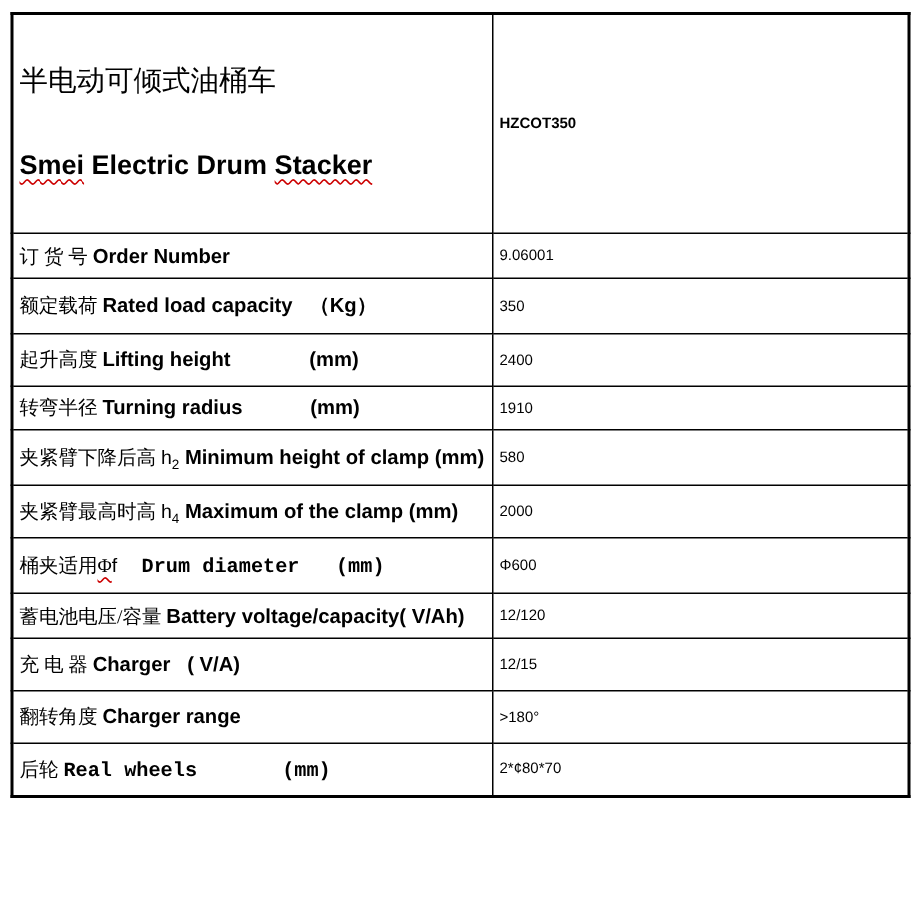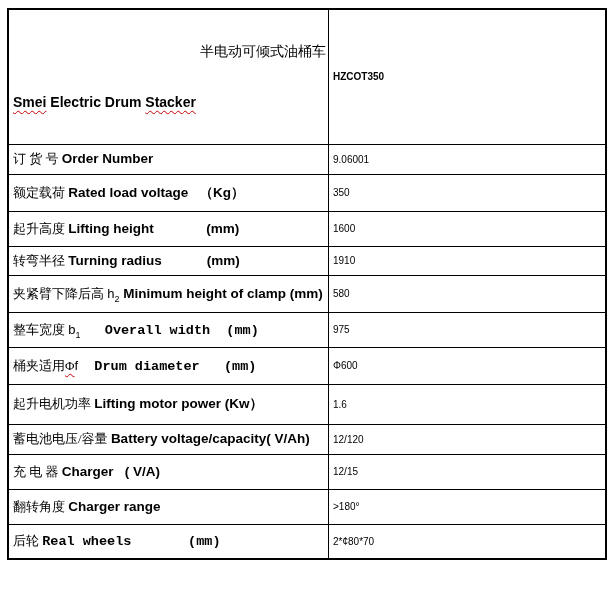--- a/index.html
+++ b/index.html
@@ -70,28 +70,27 @@
     text-decoration-thickness: 1px;
     text-underline-offset: 3px;
   }
   .val-mono {
     font-family: "Liberation Mono", monospace;
     font-size: 13.5px;
   }
   .bold { font-weight: bold; }
   .title-cn {
     font-family: "Liberation Serif", serif;
-    font-size: 14px;
+    font-size: 19px;
     line-height: 1.25;
-    text-align: right;
   }
   .title-en {
     font-family: "Liberation Sans", sans-serif;
     font-weight: bold;
-    font-size: 14px;
+    font-size: 18px;
     line-height: 1.3;
   }
 </style>
 </head>
 <body>
 
 <div class="page">
   <table class="spec">
 
     <tbody>
@@ -102,55 +101,51 @@
       </td>
       <td class="value-cell bold">HZCOT350</td>
     </tr>
 
     <tr style="height:30px;">
       <td class="label-cell"><span class="cn">订 货 号 </span><span class="en">Order Number</span></td>
       <td class="value-cell">9.06001</td>
     </tr>
 
     <tr style="height:37px;">
-      <td class="label-cell"><span class="cn">额定载荷 </span><span class="en">Rated load voltage</span><span class="en">   （Kg）</span></td>
+      <td class="label-cell"><span class="cn">额定载荷 </span><span class="en">Rated load capacity</span><span class="en">   （Kg）</span></td>
       <td class="value-cell">350</td>
     </tr>
 
     <tr style="height:35px;">
       <td class="label-cell"><span class="cn">起升高度 </span><span class="en">Lifting height</span><span class="en">              (mm)</span></td>
-      <td class="value-cell">1600</td>
+      <td class="value-cell">2400</td>
     </tr>
 
     <tr style="height:29px;padding-left:40px;">
       <td class="label-cell"><span class="cn">转弯半径 </span><span class="en">Turning radius</span><span class="en">            (mm)</span></td>
       <td class="value-cell">1910</td>
     </tr>
 
     <tr style="height:37px;">
       <td class="label-cell"><span class="cn">夹紧臂下降后高 </span><span class="var"><span>h</span><sub>2</sub></span><span class="en"> Minimum height of clamp </span><span class="en">(mm)</span></td>
       <td class="value-cell">580</td>
     </tr>
 
+    <tr style="height:35px;">
+      <td class="label-cell"><span class="cn">夹紧臂最高时高 </span><span class="var"><span>h</span><sub>4</sub></span><span class="en"> Maximum of the clamp </span><span class="en">(mm)</span></td>
+      <td class="value-cell">2000</td>
+    </tr>
 
 
-    <tr style="height:35px;">
-      <td class="label-cell"><span class="cn">整车宽度 </span><span class="var"><span>b</span><sub>1</sub></span><span class="en-mono">   Overall width</span><span class="en-mono">  (mm)</span></td>
-      <td class="value-cell">975</td>
-    </tr>
 
     <tr style="height:37px;">
       <td class="label-cell"><span class="cn">桶夹适用</span><span class="cn sq">Φ</span><span class="var">f</span><span class="en-mono">  Drum diameter</span><span class="en-mono">   (mm)</span></td>
       <td class="value-cell">Φ600</td>
     </tr>
 
-    <tr style="height:40px;">
-      <td class="label-cell"><span class="cn">起升电机功率 </span><span class="en">Lifting motor power</span><span class="en"> (Kw）</span></td>
-      <td class="value-cell">1.6</td>
-    </tr>
 
     <tr style="height:30px;">
       <td class="label-cell"><span class="cn">蓄电池电压/容量 </span><span class="en">Battery voltage/capacity( V/Ah)</span></td>
       <td class="value-cell">12/120</td>
     </tr>
 
     <tr style="height:35px;">
       <td class="label-cell"><span class="cn">充 电 器 </span><span class="en">Charger</span><span class="en">   ( V/A)</span></td>
       <td class="value-cell">12/15</td>
     </tr>

